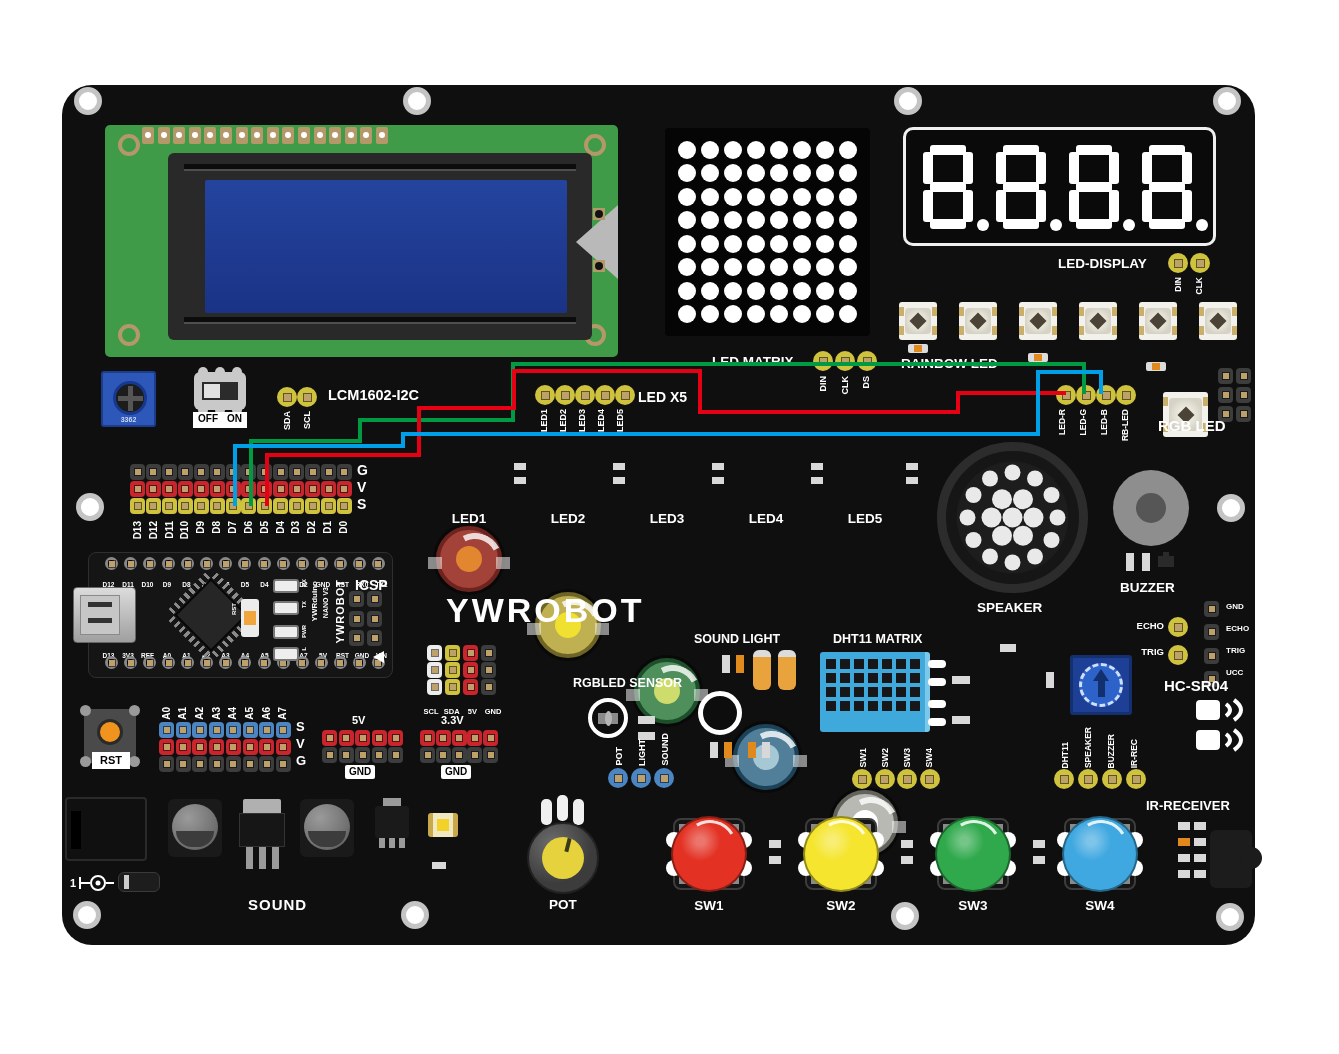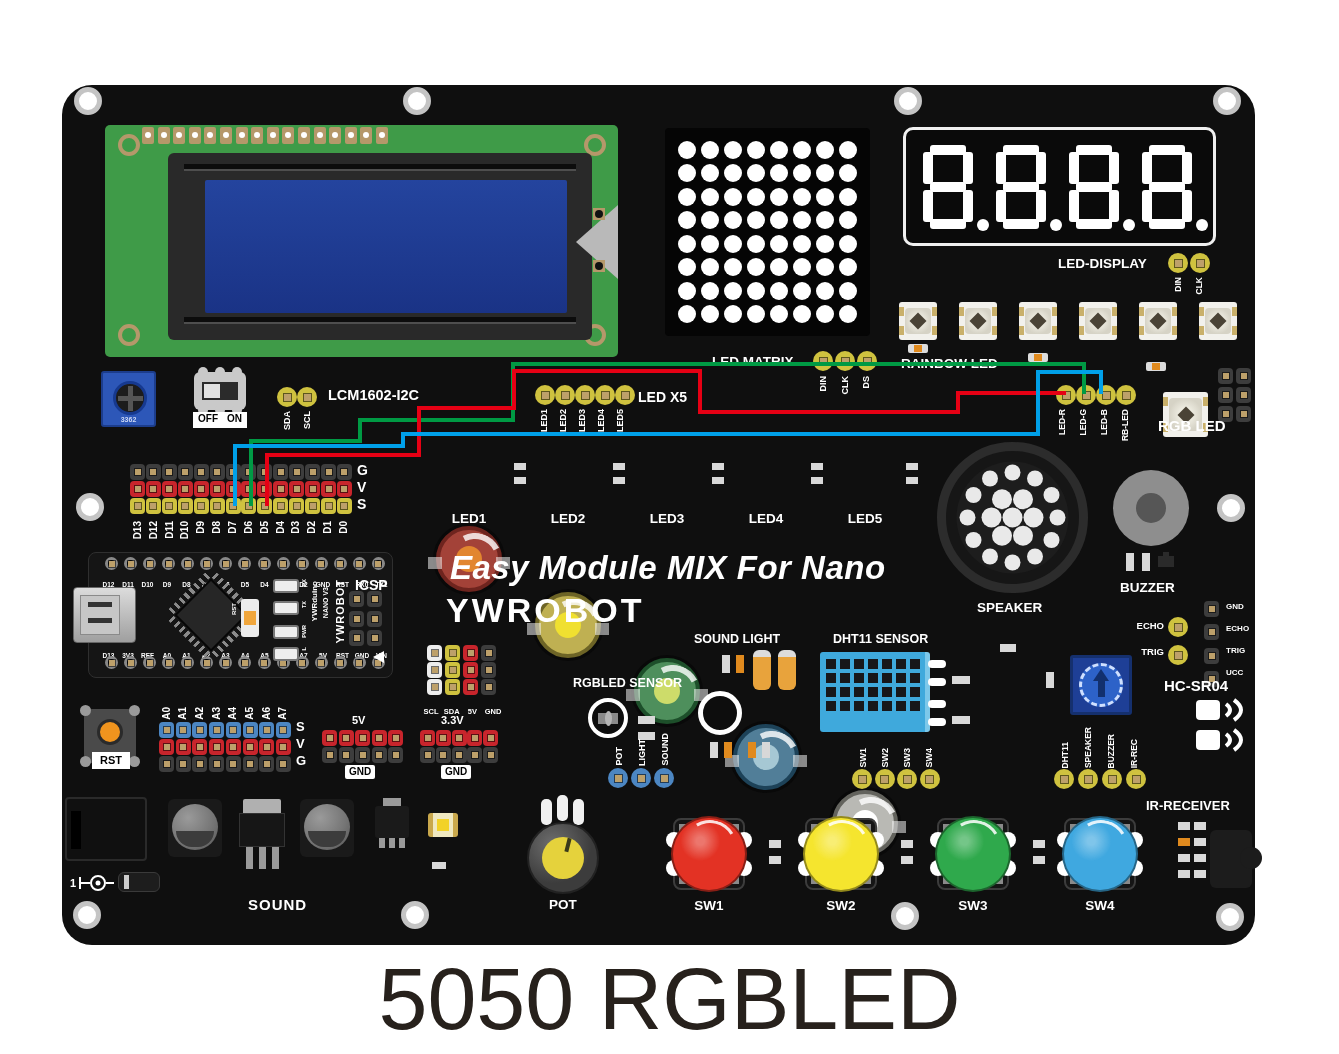--- a/index.html
+++ b/index.html
@@ -714,21 +714,20 @@
   <div class="smdg a" style="left:514px;top:477px;width:12px;height:7px"></div>
   <div class="smdg a" style="left:613px;top:463px;width:12px;height:7px"></div>
   <div class="smdg a" style="left:613px;top:477px;width:12px;height:7px"></div>
   <div class="smdg a" style="left:712px;top:463px;width:12px;height:7px"></div>
   <div class="smdg a" style="left:712px;top:477px;width:12px;height:7px"></div>
   <div class="smdg a" style="left:811px;top:463px;width:12px;height:7px"></div>
   <div class="smdg a" style="left:811px;top:477px;width:12px;height:7px"></div>
   <div class="smdg a" style="left:906px;top:463px;width:12px;height:7px"></div>
   <div class="smdg a" style="left:906px;top:477px;width:12px;height:7px"></div>
 
-  <div class="a lbl" style="left:450px;top:550px;font-size:33px;font-style:italic;letter-spacing:.5px">Easy Module MIX For Nano</div>
   <div class="a lbl" style="left:446px;top:592px;font-size:34px;letter-spacing:3px">YWROBOT</div>
 
   <div class="a lbl" style="left:573px;top:677px;font-size:12.5px">RGBLED SENSOR</div>
   <div class="a" style="left:588px;top:698px;width:40px;height:40px;border-radius:50%;border:4px solid #fff;background:#0d0d0d">
     <i class="a" style="left:6px;top:11px;width:20px;height:11px;background:#8a8a8a"></i>
     <i class="a" style="left:13px;top:9px;width:7px;height:15px;border-radius:50%;background:#b5b5b5"></i>
   </div>
 
   <div class="smdg a" style="left:638px;top:716px;width:17px;height:8px"></div>
   <div class="smdg a" style="left:638px;top:732px;width:17px;height:8px"></div>
@@ -754,21 +753,21 @@
   <div class="smdg a" style="left:736px;top:655px;width:8px;height:18px;background:#e08a1e"></div>
   <div class="a" style="left:753px;top:650px;width:18px;height:40px;background:#e8a33c;border-radius:6px;border-top:7px solid #dcdcdc"></div>
   <div class="a" style="left:778px;top:650px;width:18px;height:40px;background:#e8a33c;border-radius:6px;border-top:7px solid #dcdcdc"></div>
   <div class="a" style="left:698px;top:691px;width:44px;height:44px;border-radius:50%;border:5px solid #fff;background:#0d0d0d"></div>
 
   <div class="smdg a" style="left:710px;top:742px;width:8px;height:16px"></div>
   <div class="smdg a" style="left:724px;top:742px;width:8px;height:16px;background:#e08a1e"></div>
   <div class="smdg a" style="left:748px;top:742px;width:8px;height:16px;background:#e08a1e"></div>
   <div class="smdg a" style="left:762px;top:742px;width:8px;height:16px"></div>
 
-  <div class="a lbl" style="left:833px;top:633px;font-size:12.5px">DHT11 SENSOR</div>
+  <div class="a lbl" style="left:833px;top:633px;font-size:12.5px">DHT11 MATRIX</div>
   <div class="a" style="left:820px;top:652px;width:110px;height:80px;background:#3fa9dc;border-radius:3px;border-right:5px solid #7cc8ea;padding:7px 6px">
     <div style="display:grid;grid-template-columns:repeat(7,10px);gap:4px">
         <span class="dhole"></span>
         <span class="dhole"></span>
         <span class="dhole"></span>
         <span class="dhole"></span>
         <span class="dhole"></span>
         <span class="dhole"></span>
         <span class="dhole"></span>
         <span class="dhole"></span>
@@ -1017,14 +1016,13 @@
     <path d="M10,6 v12" stroke="#fff" stroke-width="2"></path>
     <circle cx="28" cy="12" r="7" fill="none" stroke="#fff" stroke-width="2"></circle>
     <circle cx="28" cy="12" r="2.5" fill="#fff"></circle>
     <path d="M48,12 h8 M52,8 v8" stroke="#fff" stroke-width="2"></path>
   </svg>
   <div class="a" style="left:118px;top:872px;width:42px;height:20px;background:#1d1d1d;border:1px solid #3a3a3a;border-radius:6px">
     <i class="a" style="left:5px;top:2px;width:5px;height:14px;background:#ccc"></i>
   </div>
   <div class="a lbl" style="left:248px;top:897px;font-size:15px;letter-spacing:1px">SOUND</div>
 
-  <div class="a" style="left:0;top:948px;width:100%;text-align:center;font-size:88px;color:#27211c;font-family:'Liberation Sans',sans-serif">5050 RGBLED</div>
 </div>
 
 </body></html>

